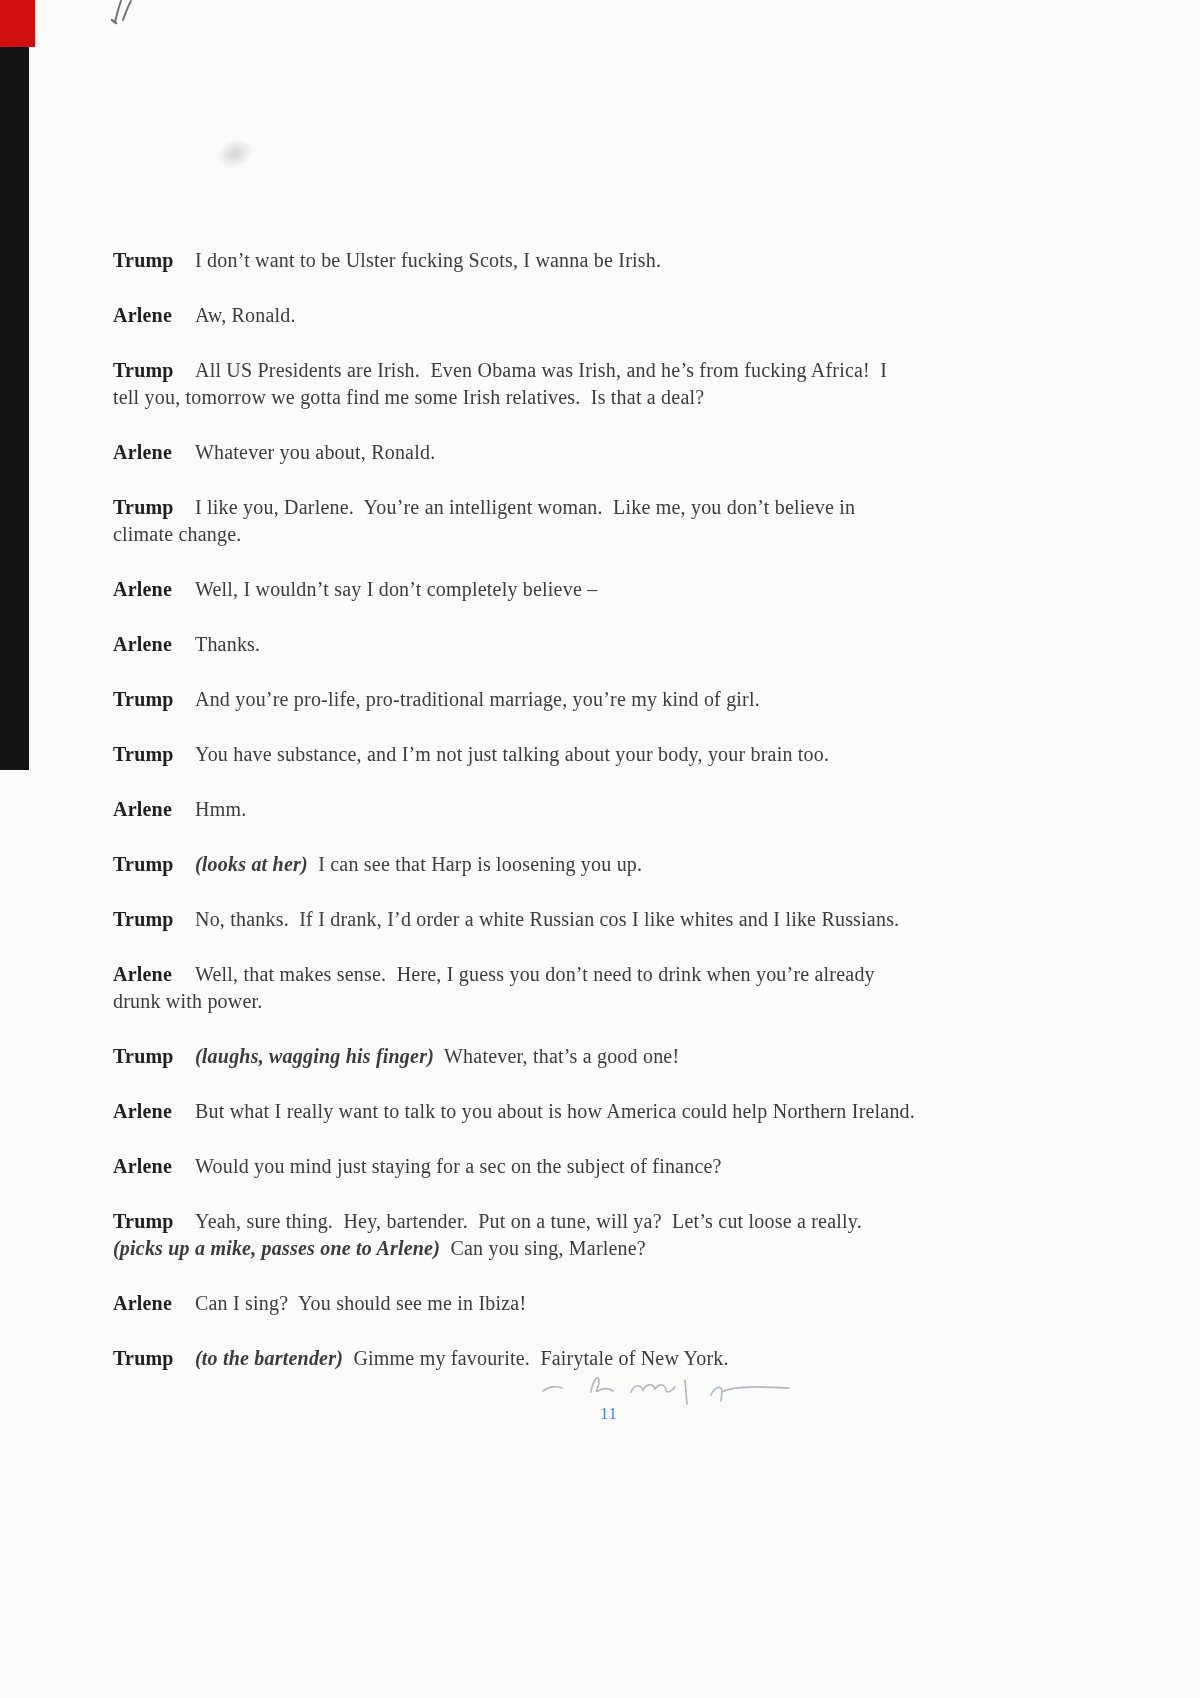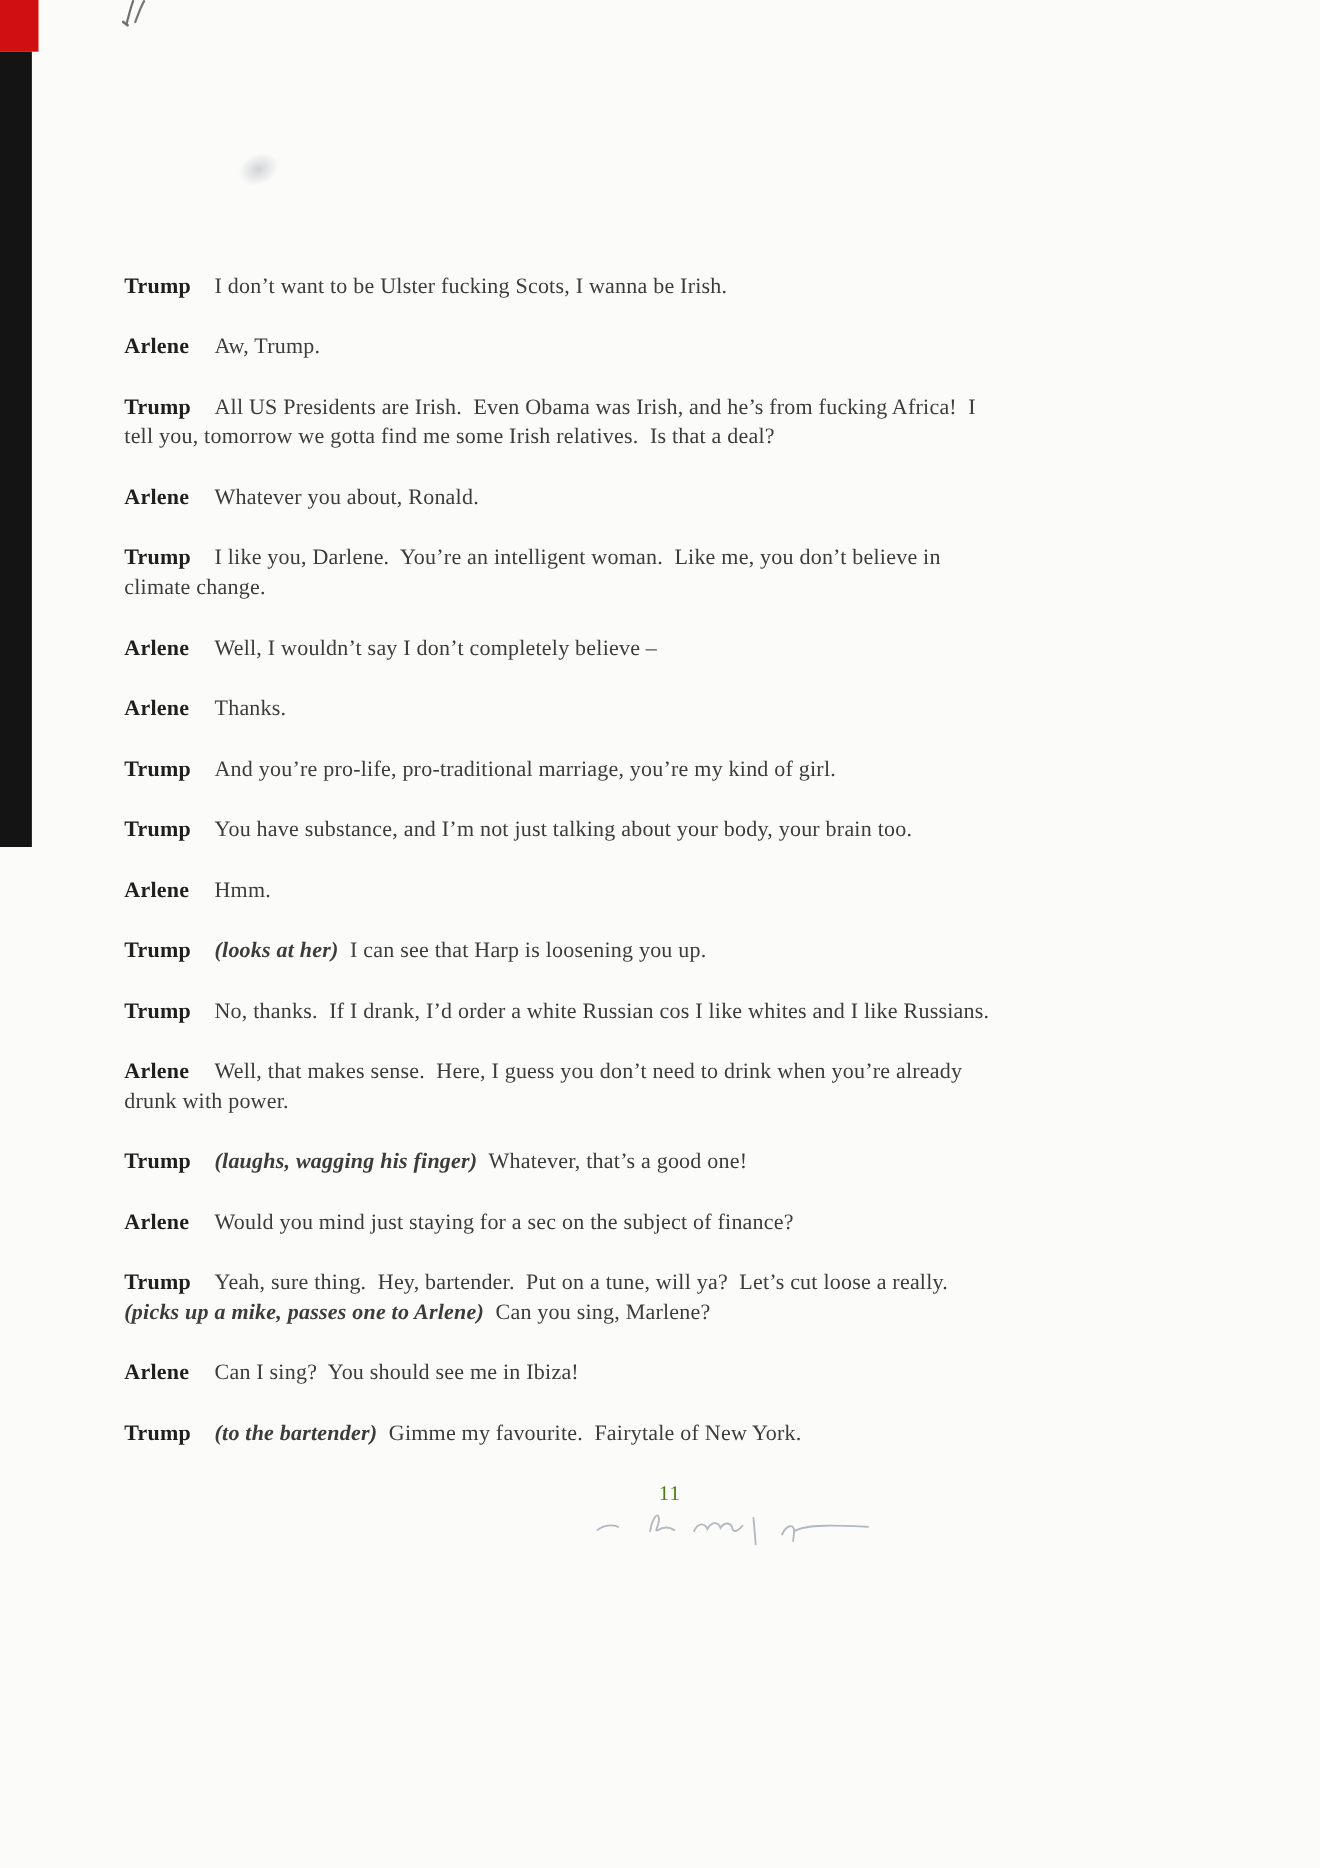--- a/index.html
+++ b/index.html
@@ -41,21 +41,21 @@
   .speech{margin:0 0 28px 0;}
   .speech span,.speech i{white-space:pre-wrap;}
   .speaker{
     display:inline-block;width:82px;
     font-weight:bold;color:#1f1f1f;
   }
   .dir{font-style:italic;font-weight:bold;}
 
   .pageno{
     text-align:center;
-    font-size:19px;color:#4d7c0f;letter-spacing:1px;
+    font-size:16px;color:#3b82f6;letter-spacing:1px;
   }
 
   
   .scribble{position:absolute;left:535px;top:1368px;opacity:.72;}
 </style>
 </head>
 <body>
 
 <div class="page">
 
@@ -65,36 +65,37 @@
   <svg class="tick" width="28" height="26" viewBox="0 0 28 26">
     <path d="M7 22 C9 14, 11 6, 13 1" stroke="#4e4e4e" stroke-width="2" fill="none" stroke-linecap="round"></path>
     <path d="M15 20 C18 12, 20 6, 23 1" stroke="#565656" stroke-width="2" fill="none" stroke-linecap="round"></path>
     <path d="M4 20 l4 3" stroke="#4e4e4e" stroke-width="2.4" fill="none" stroke-linecap="round"></path>
   </svg>
 
   <div class="smudge"></div>
 
   <main class="text-block">
     <p class="speech"><b class="speaker">Trump</b><span>I don’t want to be Ulster fucking Scots, I wanna be Irish.</span><i class="dir"></i><span></span></p>
-    <p class="speech"><b class="speaker">Arlene</b><span>Aw, Trump.</span><i class="dir"></i><span></span></p>
+    <p class="speech"><b class="speaker">Arlene</b><span>Aw, Ronald.</span><i class="dir"></i><span></span></p>
     <p class="speech"><b class="speaker">Trump</b><span>All US Presidents are Irish.  Even Obama was Irish, and he’s from fucking Africa!  I
 tell you, tomorrow we gotta find me some Irish relatives.  Is that a deal?</span><i class="dir"></i><span></span></p>
     <p class="speech"><b class="speaker">Arlene</b><span>Whatever you about, Ronald.</span><i class="dir"></i><span></span></p>
     <p class="speech"><b class="speaker">Trump</b><span>I like you, Darlene.  You’re an intelligent woman.  Like me, you don’t believe in
 climate change.</span><i class="dir"></i><span></span></p>
     <p class="speech"><b class="speaker">Arlene</b><span>Well, I wouldn’t say I don’t completely believe –</span><i class="dir"></i><span></span></p>
     <p class="speech"><b class="speaker">Arlene</b><span>Thanks.</span><i class="dir"></i><span></span></p>
     <p class="speech"><b class="speaker">Trump</b><span>And you’re pro-life, pro-traditional marriage, you’re my kind of girl.</span><i class="dir"></i><span></span></p>
     <p class="speech"><b class="speaker">Trump</b><span>You have substance, and I’m not just talking about your body, your brain too.</span><i class="dir"></i><span></span></p>
     <p class="speech"><b class="speaker">Arlene</b><span>Hmm.</span><i class="dir"></i><span></span></p>
     <p class="speech"><b class="speaker">Trump</b><span></span><i class="dir">(looks at her)</i><span>  I can see that Harp is loosening you up.</span></p>
     <p class="speech"><b class="speaker">Trump</b><span>No, thanks.  If I drank, I’d order a white Russian cos I like whites and I like Russians.</span><i class="dir"></i><span></span></p>
     <p class="speech"><b class="speaker">Arlene</b><span>Well, that makes sense.  Here, I guess you don’t need to drink when you’re already
 drunk with power.</span><i class="dir"></i><span></span></p>
     <p class="speech"><b class="speaker">Trump</b><span></span><i class="dir">(laughs, wagging his finger)</i><span>  Whatever, that’s a good one!</span></p>
+    <p class="speech"><b class="speaker">Arlene</b><span>But what I really want to talk to you about is how America could help Northern Ireland.</span><i class="dir"></i><span></span></p>
     <p class="speech"><b class="speaker">Arlene</b><span>Would you mind just staying for a sec on the subject of finance?</span><i class="dir"></i><span></span></p>
     <p class="speech"><b class="speaker">Trump</b><span>Yeah, sure thing.  Hey, bartender.  Put on a tune, will ya?  Let’s cut loose a really.
 </span><i class="dir">(picks up a mike, passes one to Arlene)</i><span>  Can you sing, Marlene?</span></p>
     <p class="speech"><b class="speaker">Arlene</b><span>Can I sing?  You should see me in Ibiza!</span><i class="dir"></i><span></span></p>
     <p class="speech"><b class="speaker">Trump</b><span></span><i class="dir">(to the bartender)</i><span>  Gimme my favourite.  Fairytale of New York.</span></p>
 
     <div class="pageno">11</div>
   </main>
 
   <svg class="scribble" width="280" height="42" viewBox="0 0 280 42">

